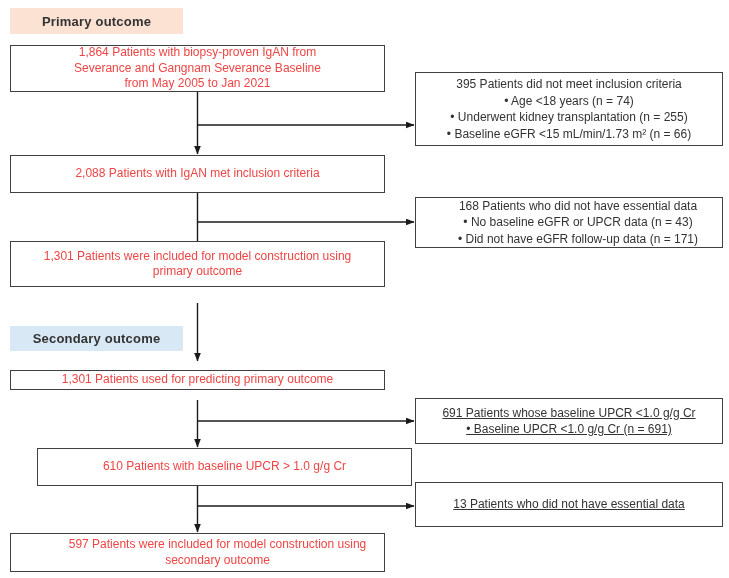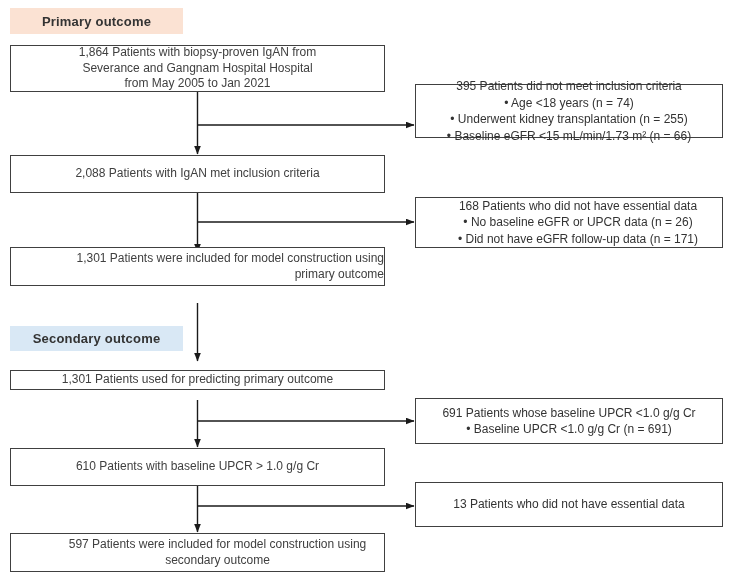--- a/index.html
+++ b/index.html
@@ -41,21 +41,21 @@
     border: 1.5px solid #404040;
     box-sizing: border-box;
     background: #ffffff;
     display: flex;
     flex-direction: column;
     align-items: center;
     justify-content: center;
     text-align: center;
     font-size: 12px;
     line-height: 15.5px;
-    color: #404040;
+    color: #ef4444;
   }
   .sbox {
     position: absolute;
     left: 415px;
     width: 308px;
     border: 1.5px solid #404040;
     box-sizing: border-box;
     background: #ffffff;
     display: flex;
     flex-direction: column;
@@ -91,61 +91,61 @@
     <line x1="197.5" y1="421" x2="414" y2="421" stroke="#1a1a1a" stroke-width="1.4" marker-end="url(#ah)"></line>
     <line x1="197.5" y1="506" x2="414" y2="506" stroke="#1a1a1a" stroke-width="1.4" marker-end="url(#ah)"></line>
   </svg>
 
   <div class="tag tag-primary" style="left:10px; top:8px; width:173px; height:26px;">Primary outcome</div>
 
   <div class="tag tag-secondary" style="left:10px; top:326px; width:173px; height:25px;">Secondary outcome</div>
 
   <div class="mbox" style="top:45px; height:47px;">
     <div>1,864 Patients with biopsy-proven IgAN from</div>
-    <div>Severance and Gangnam Hospital Hospital</div>
+    <div>Severance and Gangnam Severance Baseline</div>
     <div>from May 2005 to Jan 2021</div>
   </div>
 
   <div class="mbox" style="top:155px; height:38px;">
     <div>2,088 Patients with IgAN met inclusion criteria</div>
   </div>
 
-  <div class="mbox" style="top:247px; height:39px;align-items:flex-end;">
+  <div class="mbox" style="top:241px; height:46px;">
     <div>1,301 Patients were included for model construction using</div>
     <div>primary outcome</div>
   </div>
 
   <div class="mbox" style="top:370px; height:20px;">
     <div>1,301 Patients used for predicting primary outcome</div>
   </div>
 
-  <div class="mbox" style="top:448px; height:38px;">
+  <div class="mbox" style="top:448px; height:38px;margin-left:27px;">
     <div>610 Patients with baseline UPCR &gt; 1.0 g/g Cr</div>
   </div>
 
   <div class="mbox" style="top:533px; height:39px;padding-left:40px;">
     <div>597 Patients were included for model construction using</div>
     <div>secondary outcome</div>
   </div>
 
-  <div class="sbox" style="top:84px; height:54px;">
+  <div class="sbox" style="top:72px; height:74px;">
     <div class="stitle">395 Patients did not meet inclusion criteria</div>
     <div class="bullet">• Age &lt;18 years (n = 74)</div>
     <div class="bullet">• Underwent kidney transplantation (n = 255)</div>
     <div class="bullet">• Baseline eGFR &lt;15 mL/min/1.73 m² (n = 66)</div>
   </div>
 
   <div class="sbox" style="top:197px; height:51px;padding-left:24px;">
     <div class="stitle">168 Patients who did not have essential data</div>
-    <div class="bullet">• No baseline eGFR or UPCR data (n = 26)</div>
+    <div class="bullet">• No baseline eGFR or UPCR data (n = 43)</div>
     <div class="bullet">• Did not have eGFR follow-up data (n = 171)</div>
   </div>
 
-  <div class="sbox" style="top:398px; height:46px;">
+  <div class="sbox" style="top:398px; height:46px;text-decoration:underline;">
     <div class="stitle">691 Patients whose baseline UPCR &lt;1.0 g/g Cr</div>
     <div class="bullet">• Baseline UPCR &lt;1.0 g/g Cr (n = 691)</div>
   </div>
 
-  <div class="sbox" style="top:482px; height:45px;">
+  <div class="sbox" style="top:482px; height:45px;text-decoration:underline;">
     <div class="stitle">13 Patients who did not have essential data</div>
   </div>
 
 </div>
 
 </body></html>

